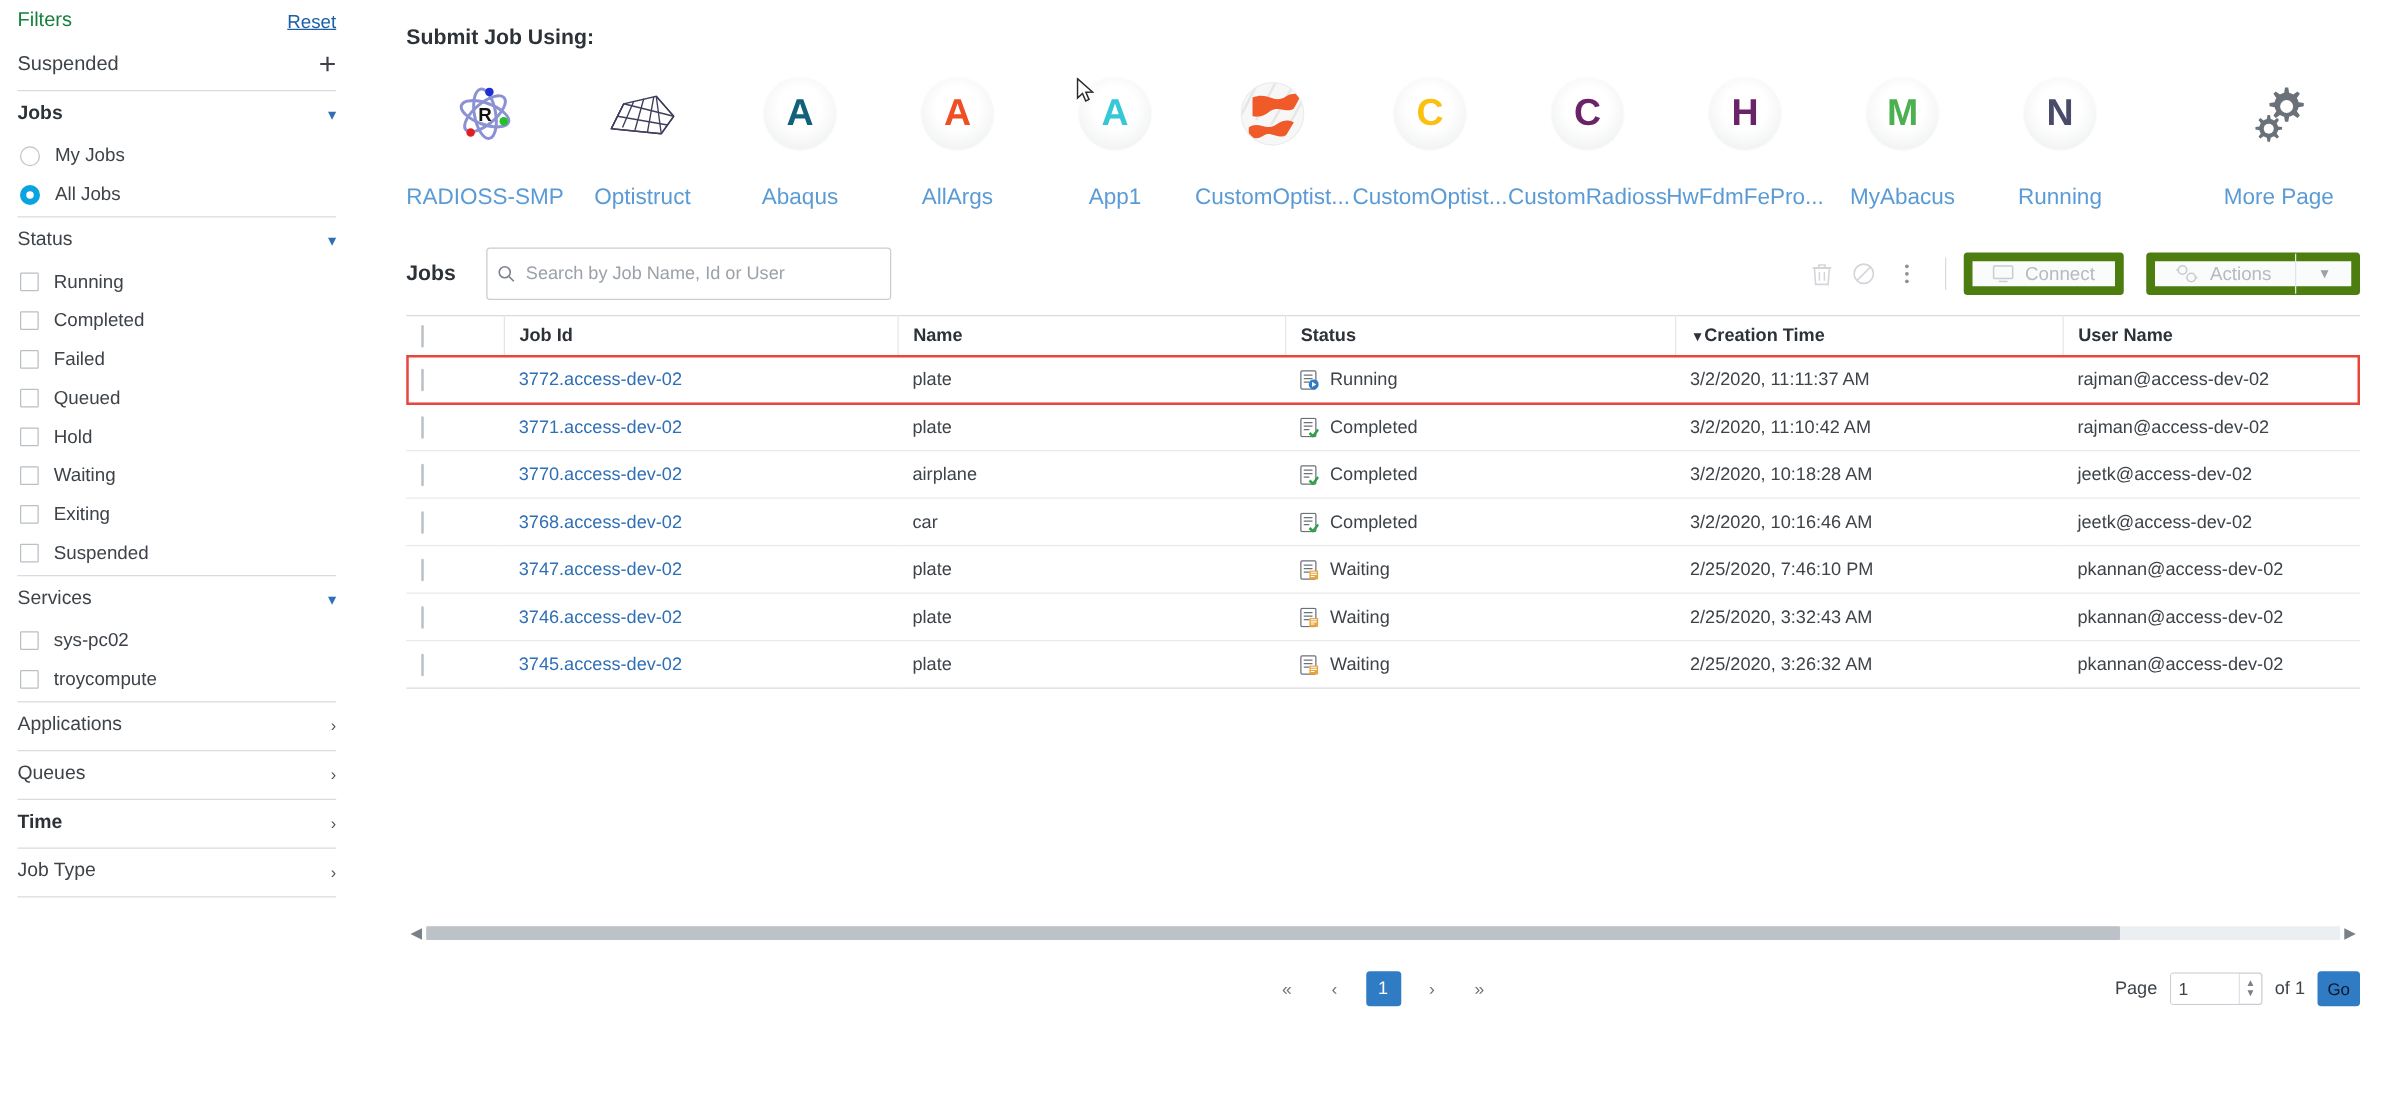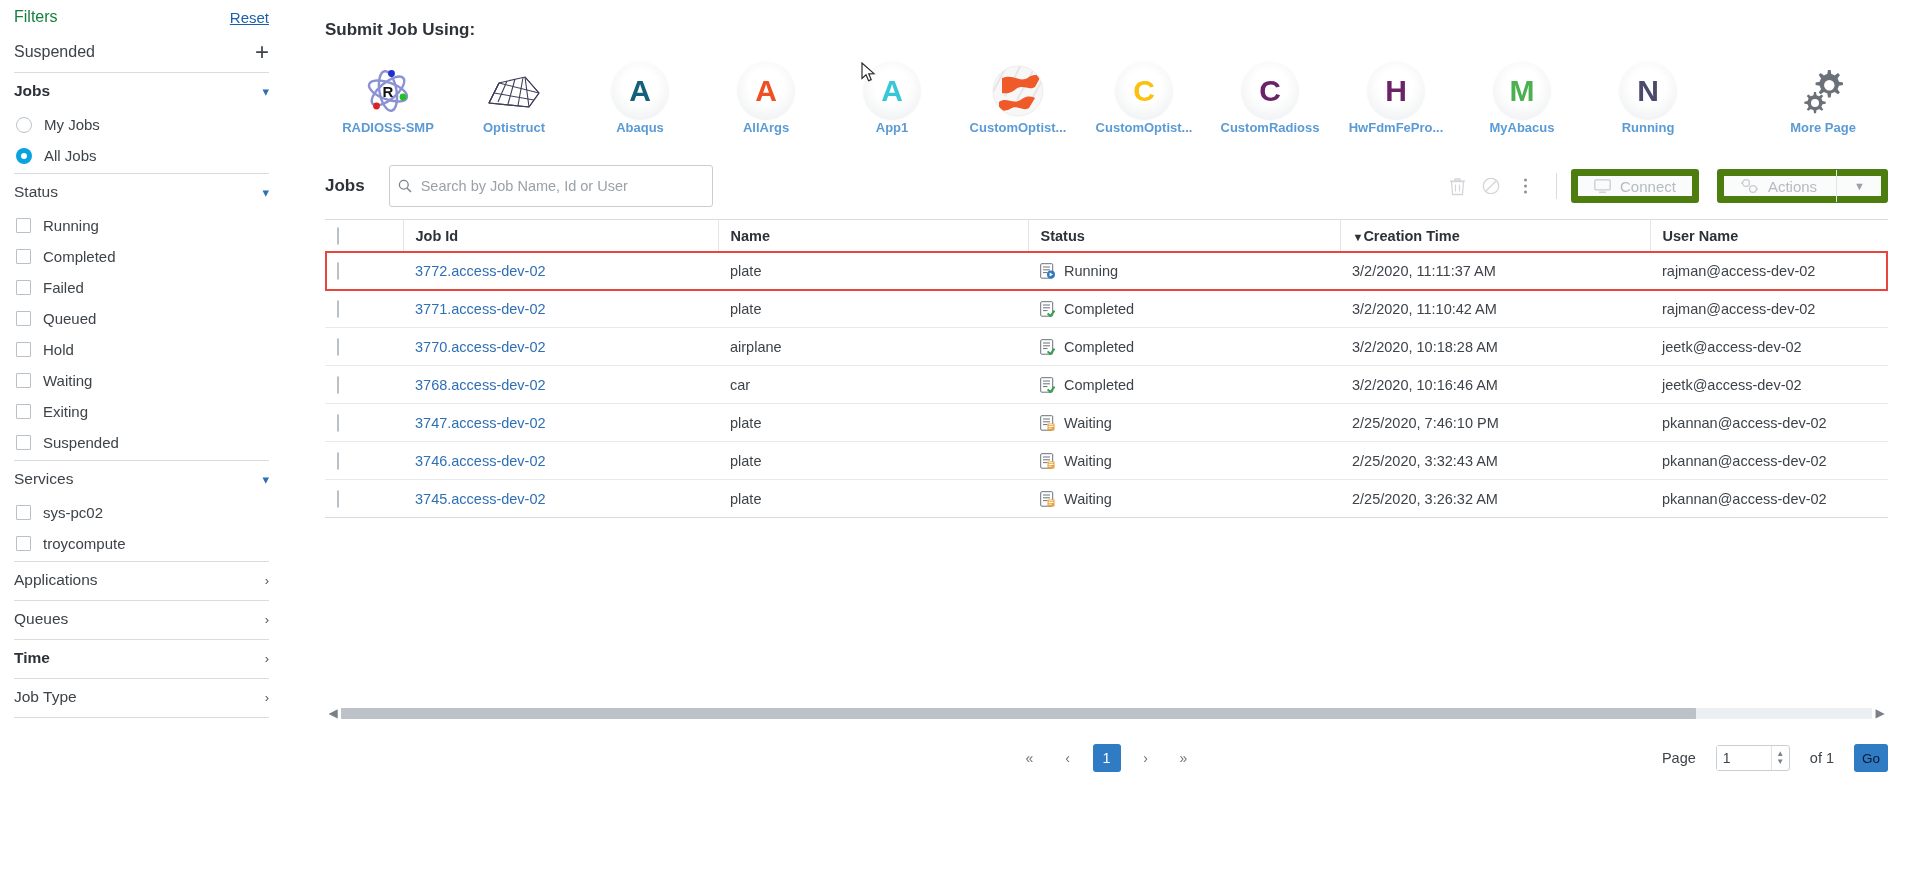--- a/index.html
+++ b/index.html
@@ -77,22 +77,22 @@
   }
   .app-icon {
     width: 58px; height: 58px; border-radius:50%;
     display:flex; align-items:center; justify-content:center;
     background: radial-gradient(circle at 50% 42%, #ffffff 38%, #f3f4f5 72%, #e9eaec 100%);
     box-shadow: 0 0 0 1px rgba(0,0,0,0.015);
     font-size: 30px; font-weight: bold;
   }
   .app-icon.plain { background: transparent; box-shadow:none; }
   .app-label {
-    margin-top: 0; font-size: 13px; color:#5b9bd5;
-    white-space: nowrap; text-align:center;font-weight:bold;
+    margin-top: 27px; font-size: 18px; color:#5b9bd5;
+    white-space: nowrap; text-align:center;
   }
   .more-apps { margin-left: auto; margin-right: 34px; }
 
   
   .jobs-bar {
     display:flex; align-items:center; margin-top: 34px; height: 34px;
     padding-right: 32px;
   }
   .jobs-label { font-size: 17px; font-weight: bold; color:#2c3238; margin-right: 24px;}
   .search-wrap {
@@ -156,21 +156,21 @@
     margin-top: 24px; position:relative; padding-right: 32px;
   }
   .pg {
     min-width: 26px; height: 26px; display:flex; align-items:center; justify-content:center;
     font-size:14px; color:#6c737a; margin: 0 6px; cursor:pointer;
   }
   .pg.num {
     background:#2f7bc4; color:#fff; border-radius:3px; width:28px; height:28px; font-size:14.5px;
   }
   .pager-right {
-    position:absolute; right: 32px; display:flex; align-items:center; gap:20px;justify-content:center;
+    position:absolute; right: 32px; display:flex; align-items:center; gap:10px;justify-content:center;
   }
   .pg-label{ font-size:14.5px; color:#3d4349;}
   .pg-input-wrap { display:flex; border:1px solid #c8ced3; border-radius:3px; height:26px; align-items:stretch;}
   .pg-input { width: 54px; border:none; outline:none; font-size:14px; padding:0 6px; color:#3d4349; font-family:"Liberation Sans", sans-serif;}
   .spin { width:18px; border-left:1px solid #dfe3e6; display:flex; flex-direction:column; justify-content:center; align-items:center; color:#7a8087; font-size:8px; line-height:8px; cursor:pointer;}
   .go-btn {
     width: 34px; height: 28px; background:#2f7bc4; color:#0f172a; border:none; border-radius:3px;
     font-size:13.5px; cursor:pointer; font-family:"Liberation Sans", sans-serif;
   }
   .cursor-arrow { position:absolute; pointer-events:none; }

